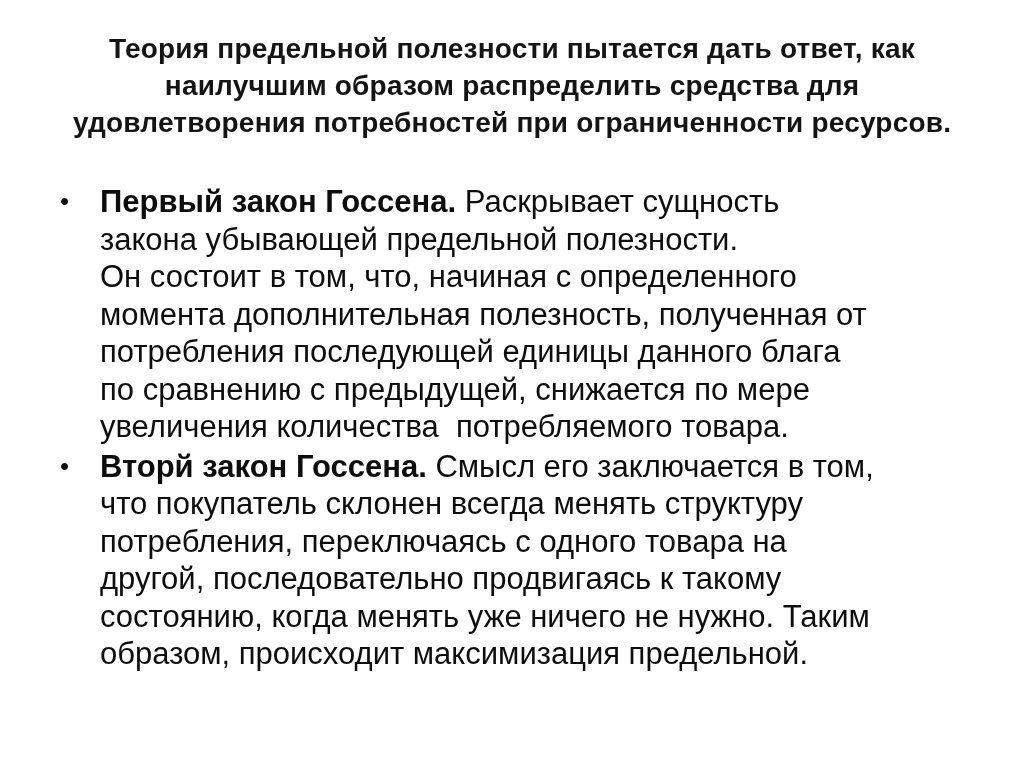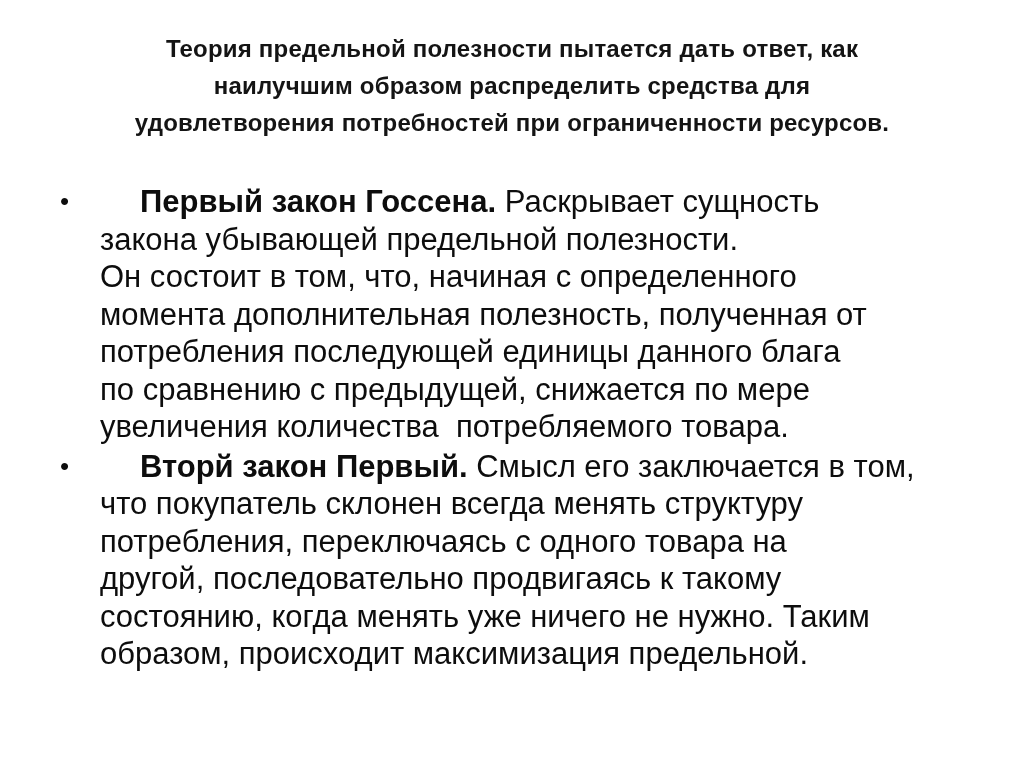--- a/index.html
+++ b/index.html
@@ -15,21 +15,21 @@
     width: 1024px;
     height: 767px;
     background: #ffffff;
   }
   .slide-title {
     position: absolute;
     top: 30px;
     left: 0;
     width: 1024px;
     text-align: center;
-    font-size: 24px;
+    font-size: 28px;
     font-weight: bold;
     color: #141414;
     line-height: 37px;
     white-space: pre;
     letter-spacing: 0.2px;
   }
   .bullet-list {
     position: absolute;
     top: 183px;
     left: 0;
@@ -49,21 +49,20 @@
     position: absolute;
     left: 60px;
     top: 0px;
     font-size: 26px;
     line-height: 37.5px;
     color: #0d0d0d;
   }
   .bullet-lead {
     font-weight: bold;
     white-space: pre;
-    margin-left: 40px;
   }
   .bullet-text {
     white-space: pre;
     text-align: right;
   }
 </style>
 </head>
 <body>
 
 <div class="slide">
@@ -78,21 +77,21 @@
       <span class="bullet-marker">•</span><span class="bullet-lead">Первый закон Госсена.</span><span class="bullet-text"> Раскрывает сущность
 закона убывающей предельной полезности.
 Он состоит в том, что, начиная с определенного
 момента дополнительная полезность, полученная от
 потребления последующей единицы данного блага
 по сравнению с предыдущей, снижается по мере
 увеличения количества  потребляемого товара.</span>
     </li>
 
     <li class="bullet-item">
-      <span class="bullet-marker">•</span><span class="bullet-lead">Вторй закон Первый.</span><span class="bullet-text"> Смысл его заключается в том,
+      <span class="bullet-marker">•</span><span class="bullet-lead">Вторй закон Госсена.</span><span class="bullet-text"> Смысл его заключается в том,
 что покупатель склонен всегда менять структуру
 потребления, переключаясь с одного товара на
 другой, последовательно продвигаясь к такому
 состоянию, когда менять уже ничего не нужно. Таким
 образом, происходит максимизация предельной.</span>
     </li>
 
   </ul>
 
 </div>

